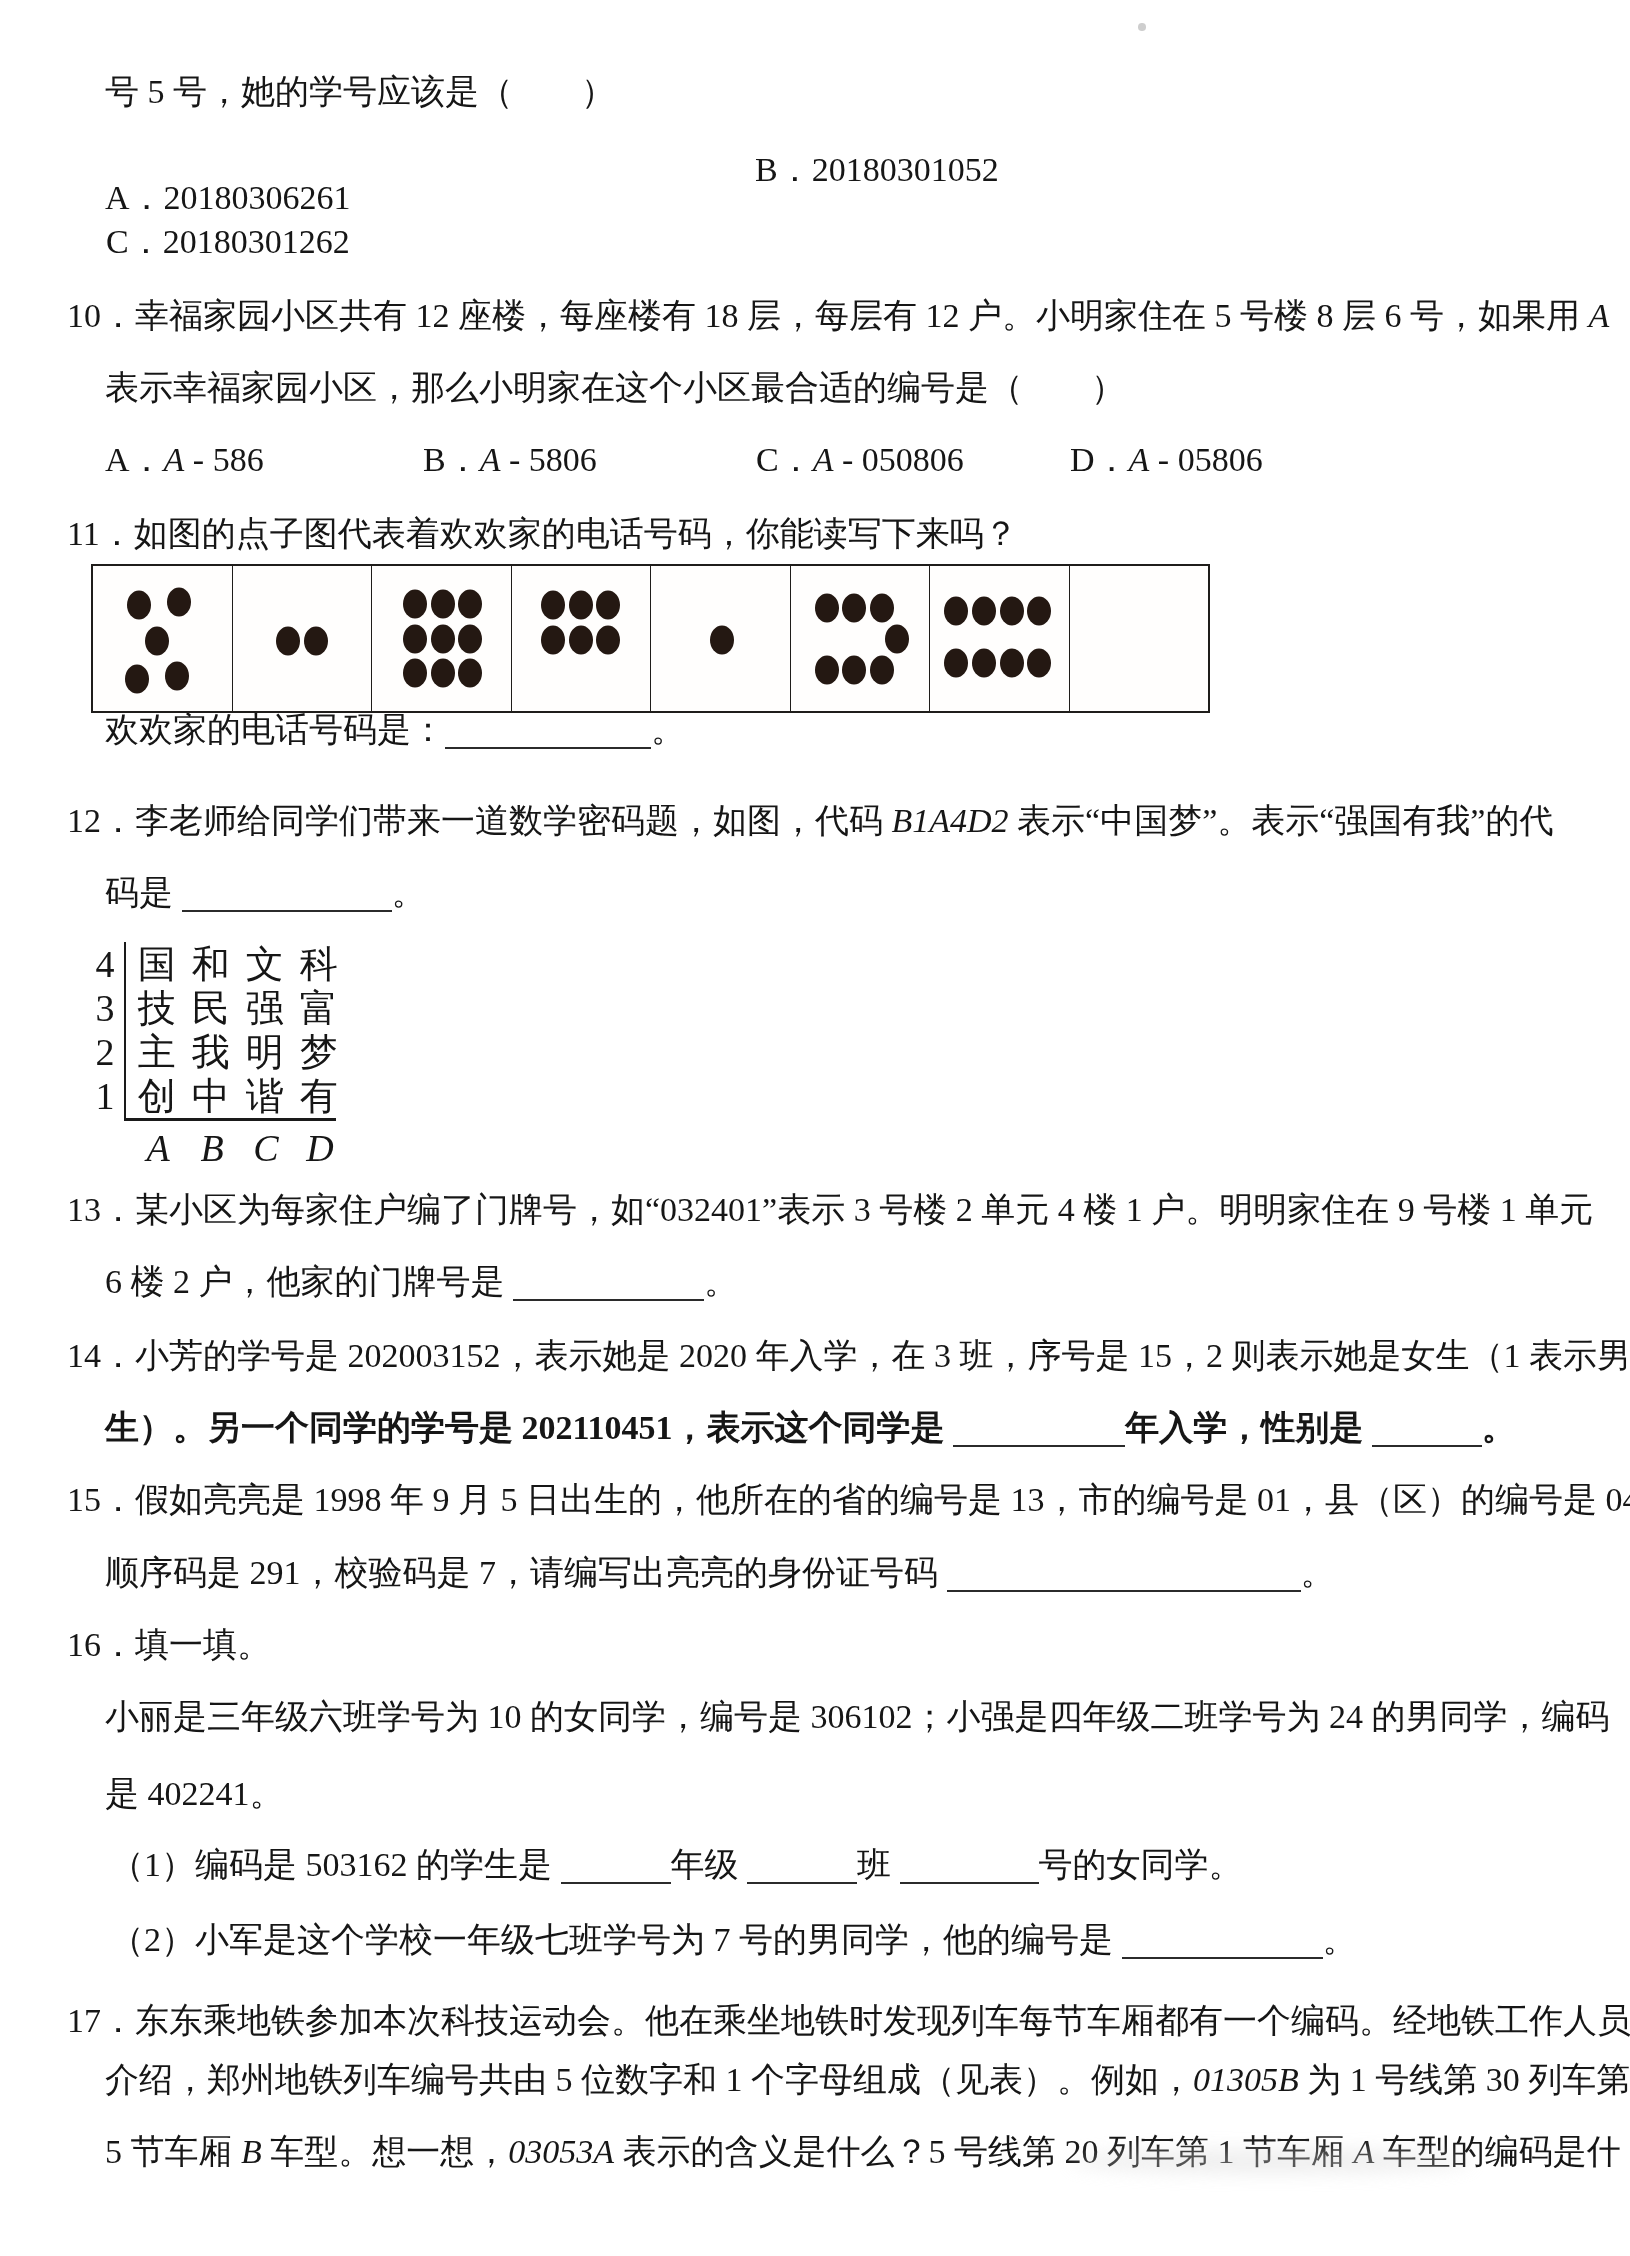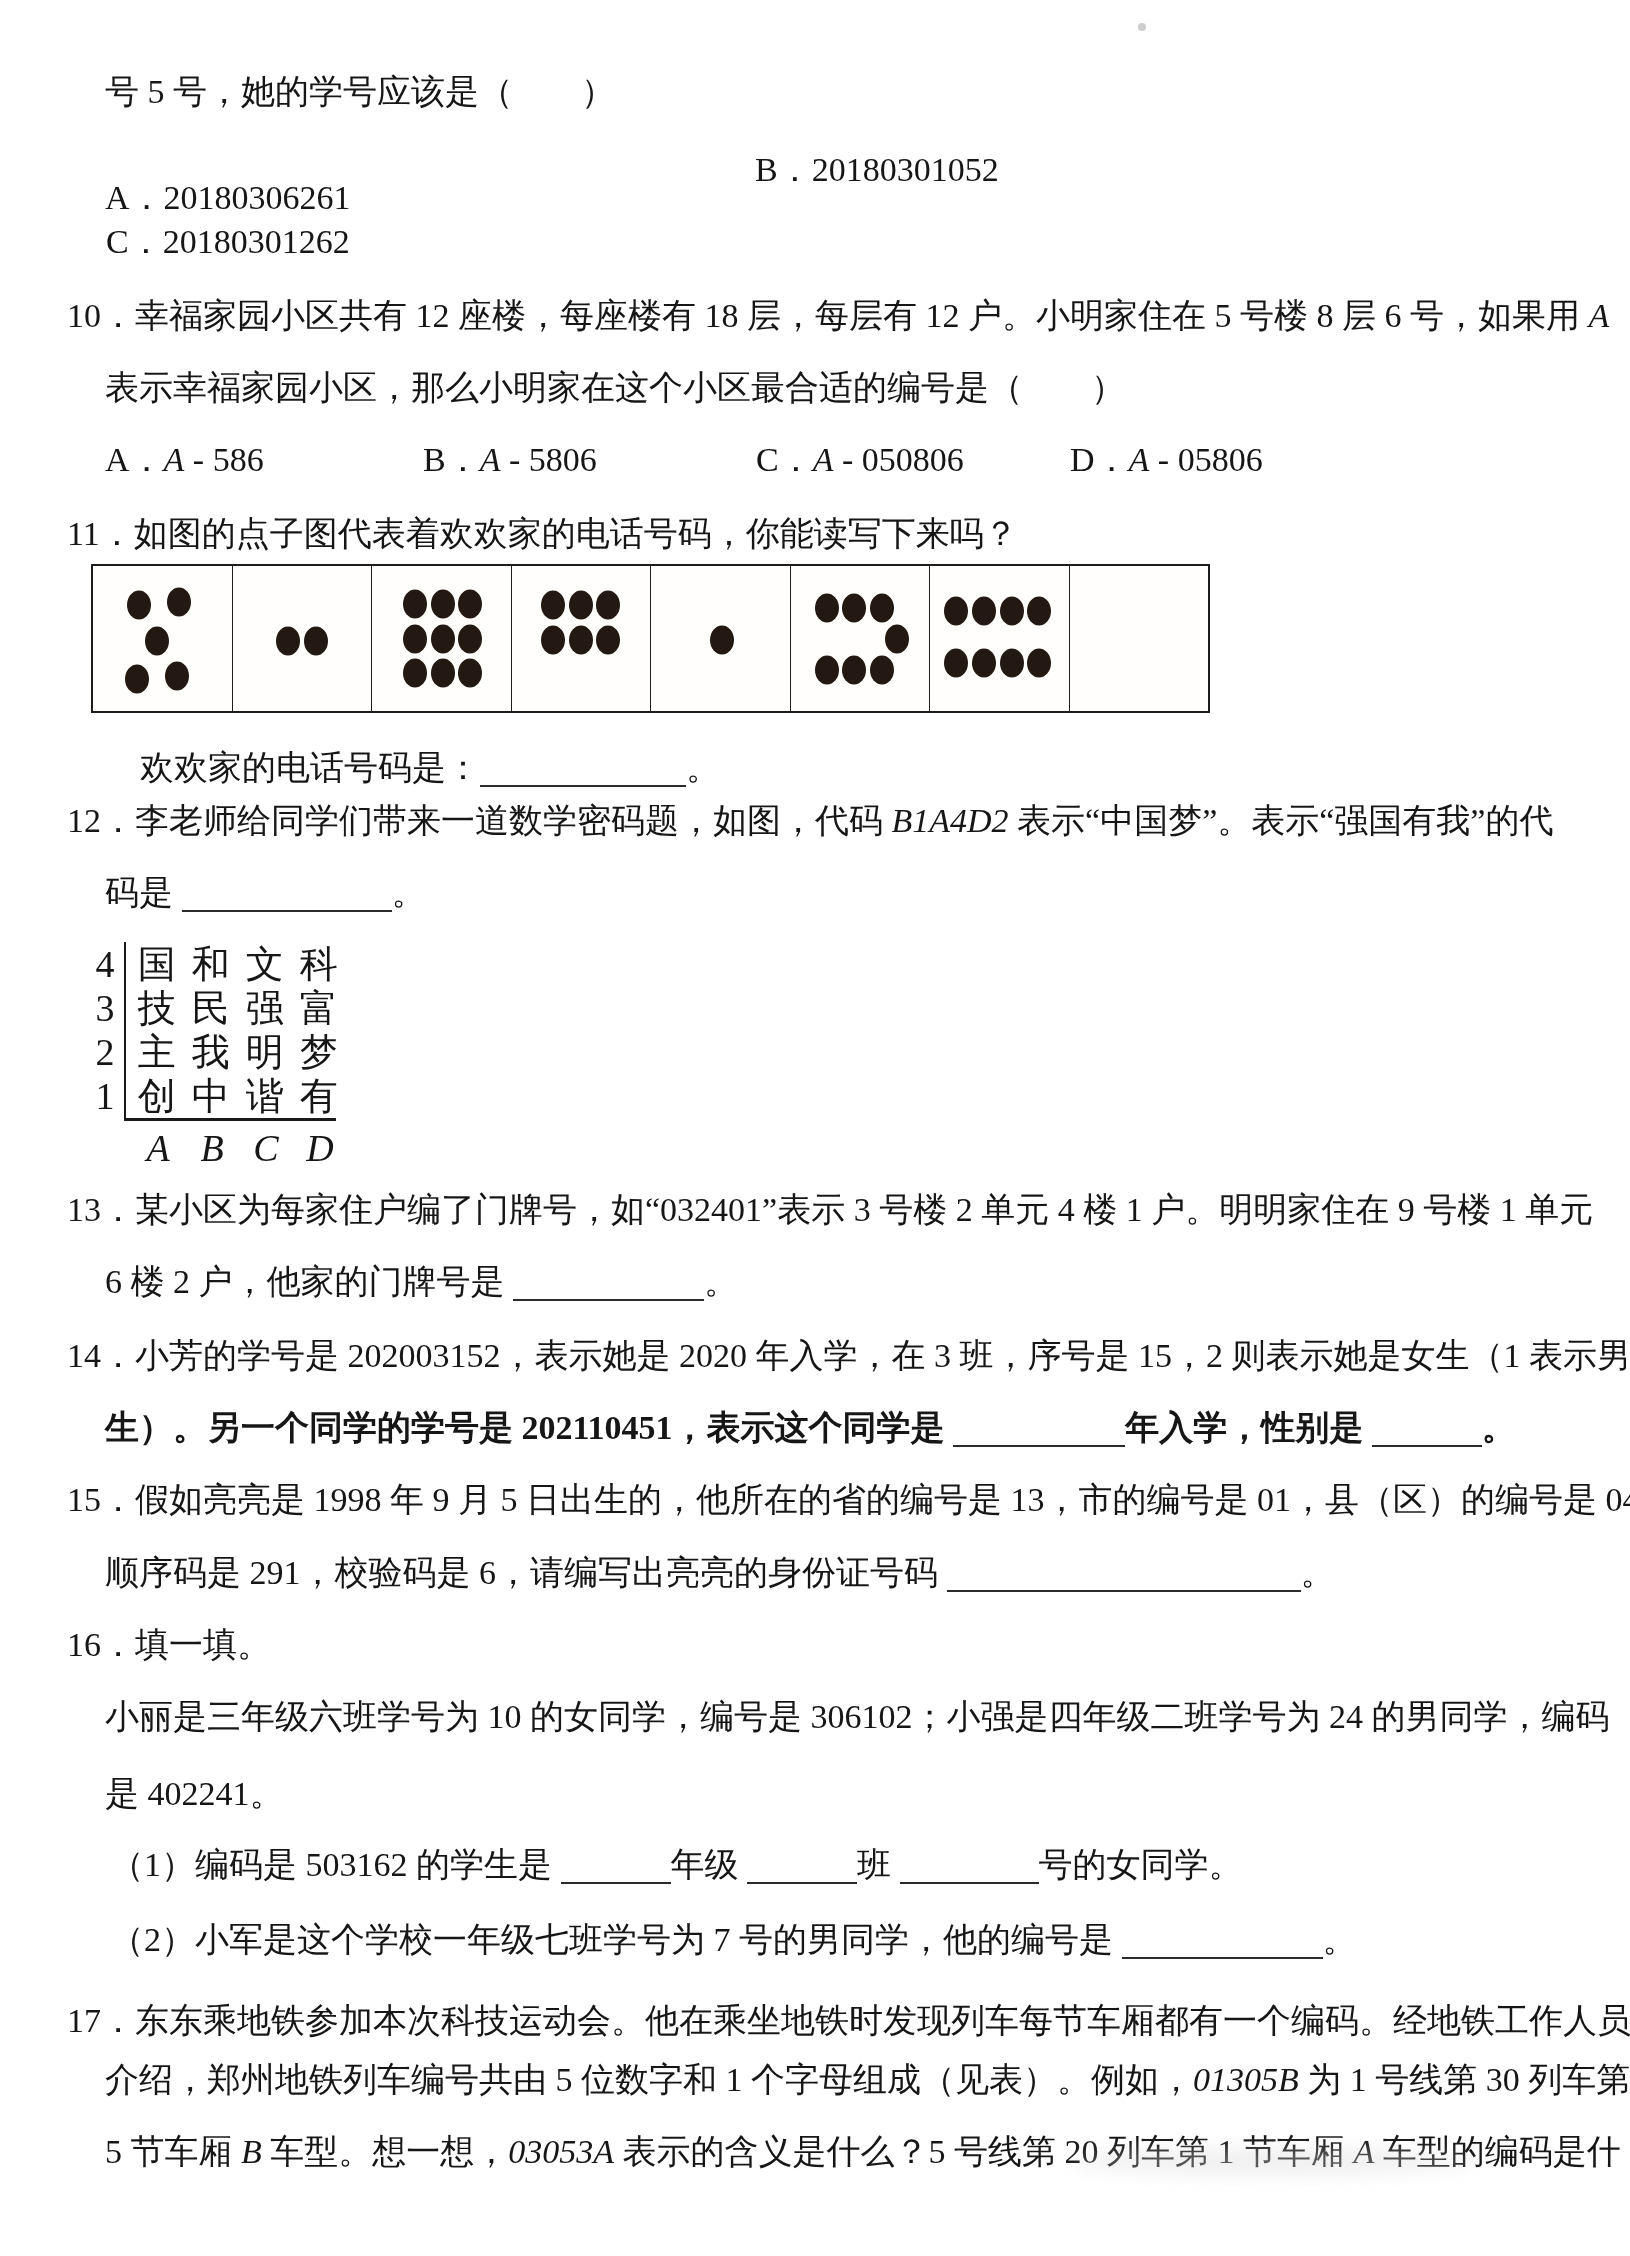--- a/index.html
+++ b/index.html
@@ -77,29 +77,29 @@
       <div class="line" style="left: 105px; top: 150px; margin-top: 28px;"><span>A．20180306261</span></div>
       <div class="line" style="left: 755px; top: 150px; text-align: right;"><span>B．20180301052</span></div>
       <div class="line" style="left: 106px; top: 222px;"><span>C．20180301262</span></div>
       <div class="line" style="left: 67px; top: 296px;"><span>10．幸福家园小区共有 12 座楼，每座楼有 18 层，每层有 12 户。小明家住在 5 号楼 8 层 6 号，如果用 </span><span class="it">A</span></div>
       <div class="line" style="left: 105px; top: 368px;"><span>表示幸福家园小区，那么小明家在这个小区最合适的编号是（　　）</span></div>
       <div class="line" style="left: 105px; top: 440px;"><span>A．</span><span class="it">A</span><span> - 586</span></div>
       <div class="line" style="left: 423px; top: 440px;"><span>B．</span><span class="it">A</span><span> - 5806</span></div>
       <div class="line" style="left: 756px; top: 440px;"><span>C．</span><span class="it">A</span><span> - 050806</span></div>
       <div class="line" style="left: 1070px; top: 440px;"><span>D．</span><span class="it">A</span><span> - 05806</span></div>
       <div class="line" style="left: 67px; top: 514px;"><span>11．如图的点子图代表着欢欢家的电话号码，你能读写下来吗？</span></div>
-      <div class="line" style="left: 105px; top: 748px; margin-left: 35px;"><span>欢欢家的电话号码是：</span><span class="blank" style="width: 206px;"></span><span>。</span></div>
+      <div class="line" style="left: 105px; top: 710px;"><span>欢欢家的电话号码是：</span><span class="blank" style="width: 206px;"></span><span>。</span></div>
       <div class="line" style="left: 67px; top: 801px;"><span>12．李老师给同学们带来一道数学密码题，如图，代码 </span><span class="it">B1A4D2</span><span> 表示“中国梦”。表示“强国有我”的代</span></div>
       <div class="line" style="left: 105px; top: 873px;"><span>码是 </span><span class="blank" style="width: 210px;"></span><span>。</span></div>
       <div class="line" style="left: 67px; top: 1190px;"><span>13．某小区为每家住户编了门牌号，如“032401”表示 3 号楼 2 单元 4 楼 1 户。明明家住在 9 号楼 1 单元</span></div>
       <div class="line" style="left: 105px; top: 1262px;"><span>6 楼 2 户，他家的门牌号是 </span><span class="blank" style="width: 191px;"></span><span>。</span></div>
       <div class="line" style="left: 67px; top: 1336px;"><span>14．小芳的学号是 202003152，表示她是 2020 年入学，在 3 班，序号是 15，2 则表示她是女生（1 表示男</span></div>
       <div class="line" style="left: 105px; top: 1408px; font-weight: bold;"><span>生）。另一个同学的学号是 202110451，表示这个同学是 </span><span class="blank" style="width: 172px;"></span><span>年入学，性别是 </span><span class="blank" style="width: 110px;"></span><span>。</span></div>
       <div class="line" style="left: 67px; top: 1480px;"><span>15．假如亮亮是 1998 年 9 月 5 日出生的，他所在的省的编号是 13，市的编号是 01，县（区）的编号是 04，</span></div>
-      <div class="line" style="left: 105px; top: 1553px;"><span>顺序码是 291，校验码是 6，请编写出亮亮的身份证号码 </span><span class="blank" style="width: 354px;"></span><span>。</span></div>
+      <div class="line" style="left: 105px; top: 1553px;"><span>顺序码是 291，校验码是 7，请编写出亮亮的身份证号码 </span><span class="blank" style="width: 354px;"></span><span>。</span></div>
       <div class="line" style="left: 67px; top: 1625px;"><span>16．填一填。</span></div>
       <div class="line" style="left: 105px; top: 1697px;"><span>小丽是三年级六班学号为 10 的女同学，编号是 306102；小强是四年级二班学号为 24 的男同学，编码</span></div>
       <div class="line" style="left: 105px; top: 1774px;"><span>是 402241。</span></div>
       <div class="line" style="left: 110px; top: 1845px;"><span>（1）编码是 503162 的学生是 </span><span class="blank" style="width: 110px;"></span><span>年级 </span><span class="blank" style="width: 110px;"></span><span>班 </span><span class="blank" style="width: 139px;"></span><span>号的女同学。</span></div>
       <div class="line" style="left: 110px; top: 1920px;"><span>（2）小军是这个学校一年级七班学号为 7 号的男同学，他的编号是 </span><span class="blank" style="width: 201px;"></span><span>。</span></div>
       <div class="line" style="left: 67px; top: 1993px; margin-top: 8px;"><span>17．东东乘地铁参加本次科技运动会。他在乘坐地铁时发现列车每节车厢都有一个编码。经地铁工作人员</span></div>
       <div class="line" style="left: 105px; top: 2060px;"><span>介绍，郑州地铁列车编号共由 5 位数字和 1 个字母组成（见表）。例如，</span><span class="it">01305B</span><span> 为 1 号线第 30 列车第</span></div>
       <div class="line" style="left: 105px; top: 2132px;"><span>5 节车厢 </span><span class="it">B</span><span> 车型。想一想，</span><span class="it">03053A</span><span> 表示的含义是什么？5 号线第 20 列车第 1 节车厢 </span><span class="it">A</span><span> 车型的编码是什</span></div>
     </div>
   <div id="dot-table" style="left: 91px; top: 564px; width: 1119px; height: 149px; border-color: rgb(31, 29, 27);">

